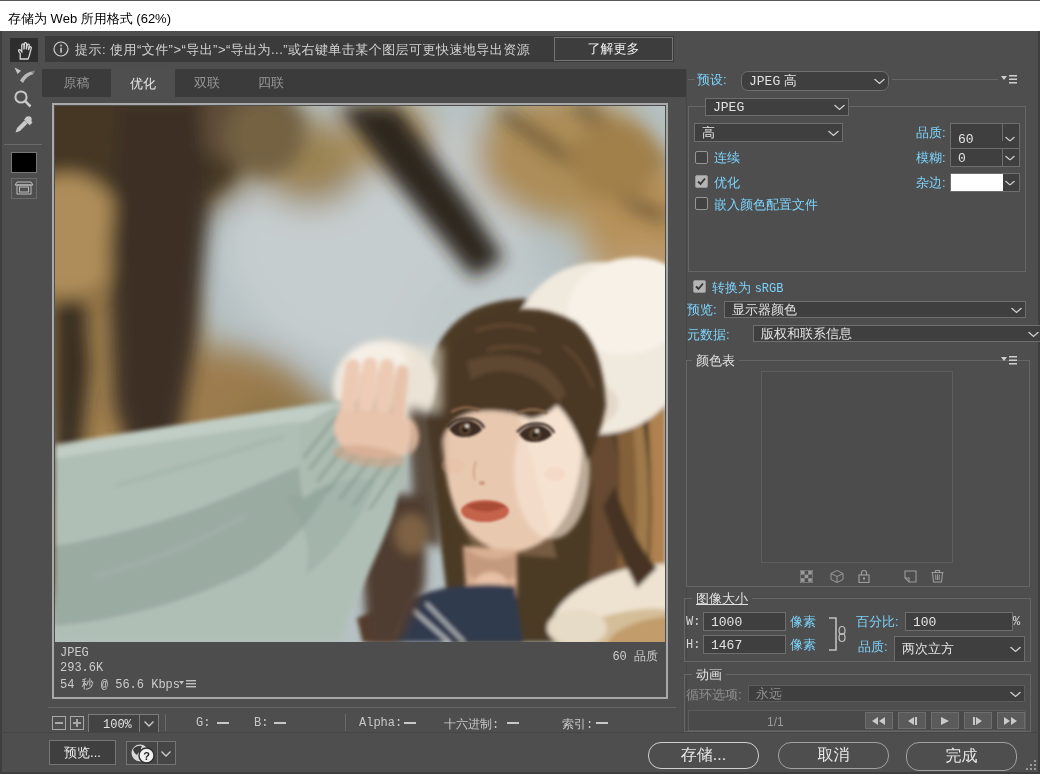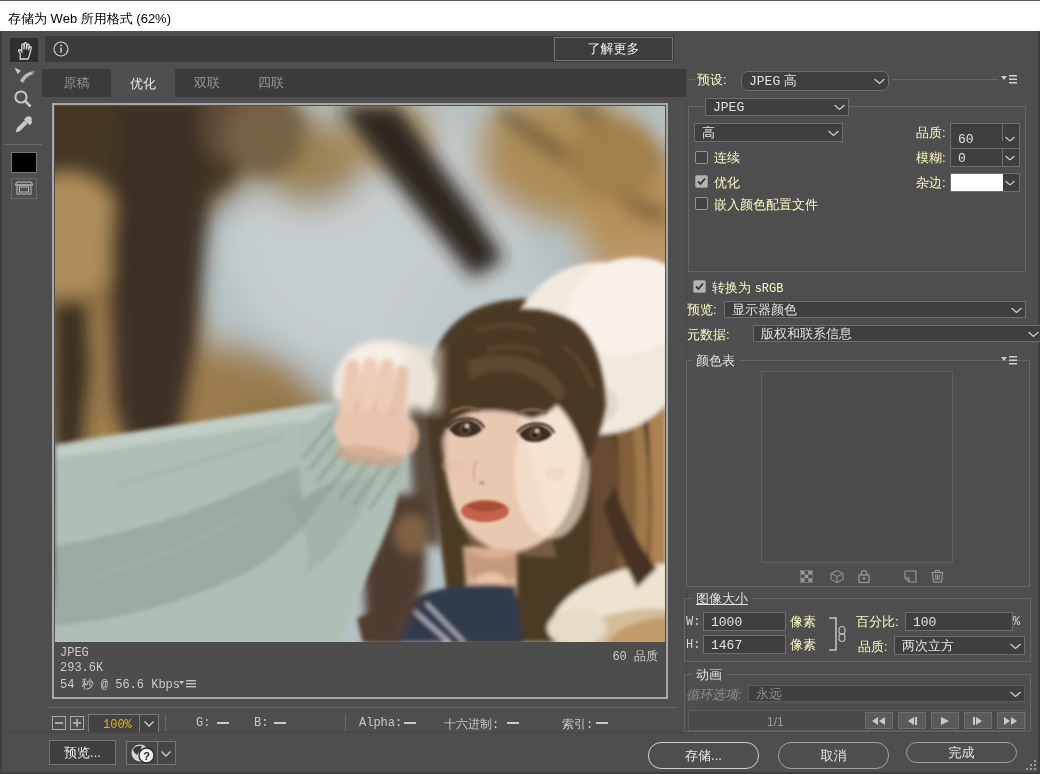--- a/index.html
+++ b/index.html
@@ -1,29 +1,29 @@
 <!DOCTYPE html>
 <html><head>
 <meta charset="utf-8">
 <style>
   * { margin:0; padding:0; box-sizing:border-box; }
   html,body { width:1040px; height:774px; overflow:hidden; }
   body { font-family:"Liberation Sans", sans-serif; background:#4e4e4e; position:relative; }
   .abs { position:absolute; }
-  .txt { color:#fef9c3; font-size:13px; line-height:1; white-space:nowrap; }
+  .txt { color:#7dd3fc; font-size:13px; line-height:1; white-space:nowrap; }
   .mono { font-family:"Liberation Mono", monospace; }
   .dd { position:absolute; background:#3f3f3f; border:1px solid #6e6e6e; color:#e2e2e2; font-size:13px; }
   .dd .lbl { position:absolute; left:7px; top:50%; transform:translateY(-50%); white-space:nowrap; }
   .chev { position:absolute; right:5px; top:50%; width:9px; height:5px; transform:translateY(-50%); }
   .chev svg { display:block; }
   .cb { position:absolute; width:13px; height:13px; border:1px solid #969696; border-radius:2px; background:#424242; }
   .cb.on { background:#b4b4b4; }
   .fs { position:absolute; border:1px solid #666666; }
   .fst { position:absolute; background:#4e4e4e; padding:0 4px; color:#e0e0e0; font-size:13px; line-height:13px; }
-  .btn { position:absolute; border:1px solid #a2a2a2; border-radius:13px; color:#e8e8e8; font-size:13px; display:flex; align-items:center; justify-content:center; background:transparent; }
+  .btn { position:absolute; border:1px solid #a2a2a2; border-radius:13px; color:#e8e8e8; font-size:16px; display:flex; align-items:center; justify-content:center; background:transparent; }
 </style>
 </head>
 <body>
 
   <div class="abs" style="left:0;top:0;width:1040px;height:31px;background:#ffffff;border-top:1px solid #5a5a5a;">
     <div class="abs" style="left:8px;top:9px;color:#000;font-size:13px;">存储为 Web 所用格式 (62%)</div>
   </div>
 
   <div class="abs" style="left:0;top:31px;width:2px;height:743px;background:#3e3e3e;"></div>
   <div class="abs" style="right:0;top:31px;width:2px;height:743px;background:#3e3e3e;"></div>
@@ -57,20 +57,21 @@
       <rect x="5.5" y="6" width="9" height="5" fill="none" stroke="#bdbdbd" stroke-width="1"></rect>
     </svg>
   </div>
 
   <div class="abs" style="left:45px;top:36px;width:629px;height:26px;background:#3b3b3b;">
     <svg class="abs" style="left:8px;top:5px;" width="16" height="16" viewBox="0 0 16 16">
       <circle cx="8" cy="8" r="7" fill="none" stroke="#cfcfcf" stroke-width="1.2"></circle>
       <rect x="7.3" y="6.7" width="1.5" height="5" fill="#cfcfcf"></rect>
       <rect x="7.3" y="3.6" width="1.5" height="1.8" fill="#cfcfcf"></rect>
     </svg>
+    <div class="abs txt" style="left:30px;top:7px;color:#d2d2d2;font-size:13px;letter-spacing:0.45px;">提示: 使用“文件”&gt;“导出”&gt;“导出为...”或右键单击某个图层可更快速地导出资源</div>
     <div class="abs" style="left:509px;top:1px;width:119px;height:24px;border:1px solid #757575;background:#3d3d3d;">
       <div class="abs" style="left:50%;top:50%;transform:translate(-50%,-50%);color:#f0f0f0;font-size:13px;white-space:nowrap;">了解更多</div>
     </div>
   </div>
 
   <div class="abs" style="left:42px;top:69px;width:645px;height:28px;background:#3b3b3b;">
     <div class="abs" style="left:0;top:0;width:69px;height:28px;color:#969696;font-size:13px;display:flex;align-items:center;justify-content:center;">原稿</div>
     <div class="abs" style="left:69px;top:0;width:64px;height:29px;background:#4f4f4f;color:#e8e8e8;font-size:13px;display:flex;align-items:center;justify-content:center;">优化</div>
     <div class="abs" style="left:133px;top:0;width:64px;height:28px;color:#969696;font-size:13px;display:flex;align-items:center;justify-content:center;">双联</div>
     <div class="abs" style="left:197px;top:0;width:64px;height:28px;color:#969696;font-size:13px;display:flex;align-items:center;justify-content:center;">四联</div>
@@ -251,21 +252,21 @@
   </div>
 
   <div class="abs" style="left:48px;top:707px;width:628px;height:26px;border-top:1px solid #666;"></div>
   <div class="abs" style="left:686px;top:69px;width:1px;height:664px;background:#464646;"></div>
   <div class="abs" style="left:52px;top:716px;width:14px;height:14px;border:1px solid #a8a8a8;"></div>
   <div class="abs" style="left:55px;top:722px;width:8px;height:2px;background:#a8a8a8;"></div>
   <div class="abs" style="left:70px;top:716px;width:14px;height:14px;border:1px solid #a8a8a8;"></div>
   <div class="abs" style="left:73px;top:722px;width:8px;height:2px;background:#a8a8a8;"></div>
   <div class="abs" style="left:76px;top:719px;width:2px;height:8px;background:#a8a8a8;"></div>
   <div class="abs" style="left:88px;top:714px;width:71px;height:19px;border:1px solid #7c7c7c;background:#434343;">
-    <div class="abs mono" style="left:14px;top:3px;color:#eab308;font-size:12px;">100%</div>
+    <div class="abs mono" style="left:14px;top:3px;color:#e5e5e5;font-size:12px;">100%</div>
     <div class="abs" style="right:18px;top:0;width:1px;height:17px;background:#7c7c7c;"></div>
     <svg class="abs" style="right:4px;top:6px;" width="10" height="6" viewBox="0 0 10 6">
       <path d="M0.5 0.5 L5 5 L9.5 0.5" fill="none" stroke="#cfcfcf" stroke-width="1.3"></path>
     </svg>
   </div>
   <div class="abs" style="left:165px;top:714px;width:1px;height:17px;background:#6a6a6a;"></div>
   <div class="abs" style="left:345px;top:714px;width:1px;height:17px;background:#6a6a6a;"></div>
   <div class="abs mono" style="left:196px;top:716px;color:#c8c8c8;font-size:12px;">G:</div>
   <div class="abs" style="left:217px;top:722px;width:12px;height:2px;background:#c8c8c8;"></div>
   <div class="abs mono" style="left:254px;top:716px;color:#c8c8c8;font-size:12px;">B:</div>
@@ -290,21 +291,21 @@
     <svg class="abs" style="left:3px;top:1px;" width="26" height="21" viewBox="0 0 26 21">
       <circle cx="10" cy="10" r="8.5" fill="#d8d8d8"></circle>
       <path d="M4 5 Q8 2 12 3 Q10 6 12 8 Q8 9 7 12 Q4 10 3 7 Z" fill="#3c3c3c"></path>
       <path d="M13 10 Q16 9 17 12 Q14 14 12 17 Q10 14 13 10 Z" fill="#3c3c3c"></path>
       <circle cx="16.5" cy="12.5" r="7.5" fill="#f0f0f0" stroke="#2e2e2e" stroke-width="1.4"></circle>
       <text x="16.5" y="17" font-size="11" font-weight="bold" fill="#1e1e1e" text-anchor="middle" font-family="Liberation Sans">?</text>
     </svg>
   </div>
   <div class="btn" style="left:648px;top:742px;width:111px;height:27px;border-color:#d0d0d0;">存储...</div>
   <div class="btn" style="left:778px;top:742px;width:111px;height:27px;">取消</div>
-  <div class="btn" style="left:906px;top:742px;width:111px;height:21px;">完成</div>
+  <div class="btn" style="left:906px;top:742px;width:111px;height:29px;">完成</div>
   <svg class="abs" style="left:1026px;top:760px;" width="11" height="11" viewBox="0 0 11 11">
     <g fill="#9a9a9a">
       <rect x="8" y="0" width="2" height="2"></rect>
       <rect x="8" y="4" width="2" height="2"></rect>
       <rect x="8" y="8" width="2" height="2"></rect>
       <rect x="4" y="4" width="2" height="2"></rect>
       <rect x="4" y="8" width="2" height="2"></rect>
       <rect x="0" y="8" width="2" height="2"></rect>
     </g>
   </svg>
@@ -469,32 +470,32 @@
         <ellipse cx="14" cy="13.5" rx="3" ry="4"></ellipse>
         <ellipse cx="14" cy="20.5" rx="3" ry="4"></ellipse>
       </g>
     </svg>
     <div class="abs txt" style="left:856px;top:615px;">百分比:</div>
     <div class="dd" style="left:905px;top:612px;width:108px;height:19px;">
       <span class="lbl mono">100</span>
     </div>
     <div class="abs mono" style="left:1013px;top:615px;color:#d8d8d8;font-size:12px;">%</div>
     <div class="abs txt" style="left:858px;top:640px;">品质:</div>
-    <div class="dd" style="left:894px;top:636px;width:131px;height:19px;">
+    <div class="dd" style="left:894px;top:636px;width:131px;height:26px;">
       <span class="lbl">两次立方</span>
       <span class="chev">
         <svg width="11" height="6" viewBox="0 0 11 6">
           <path d="M0.5 0.5 L5.5 5 L10.5 0.5" fill="none" stroke="#cfcfcf" stroke-width="1.3"></path>
         </svg>
       </span>
     </div>
 
     <div class="fs" style="left:684px;top:674px;width:347px;height:58px;"></div>
     <div class="fst" style="left:692px;top:668px;">动画</div>
-    <div class="abs txt" style="left:686px;top:688px;color:#8e8e8e;font-style:italic;">循环选项:</div>
+    <div class="abs txt" style="left:686px;top:688px;color:#8e8e8e;">循环选项:</div>
     <div class="dd" style="left:748px;top:685px;width:277px;height:17px;border-color:#5c5c5c;">
       <span class="lbl" style="color:#8e8e8e;">永远</span>
       <span class="chev">
         <svg width="11" height="6" viewBox="0 0 11 6">
           <path d="M0.5 0.5 L5.5 5 L10.5 0.5" fill="none" stroke="#cfcfcf" stroke-width="1.3"></path>
         </svg>
       </span>
     </div>
     <div class="abs" style="left:688px;top:710px;width:338px;height:21px;border:1px solid #5c5c5c;background:#4a4a4a;">
       <div class="abs" style="left:78px;top:4px;color:#9a9a9a;font-size:12px;font-family:Liberation Sans, sans-serif;">1/1</div>

